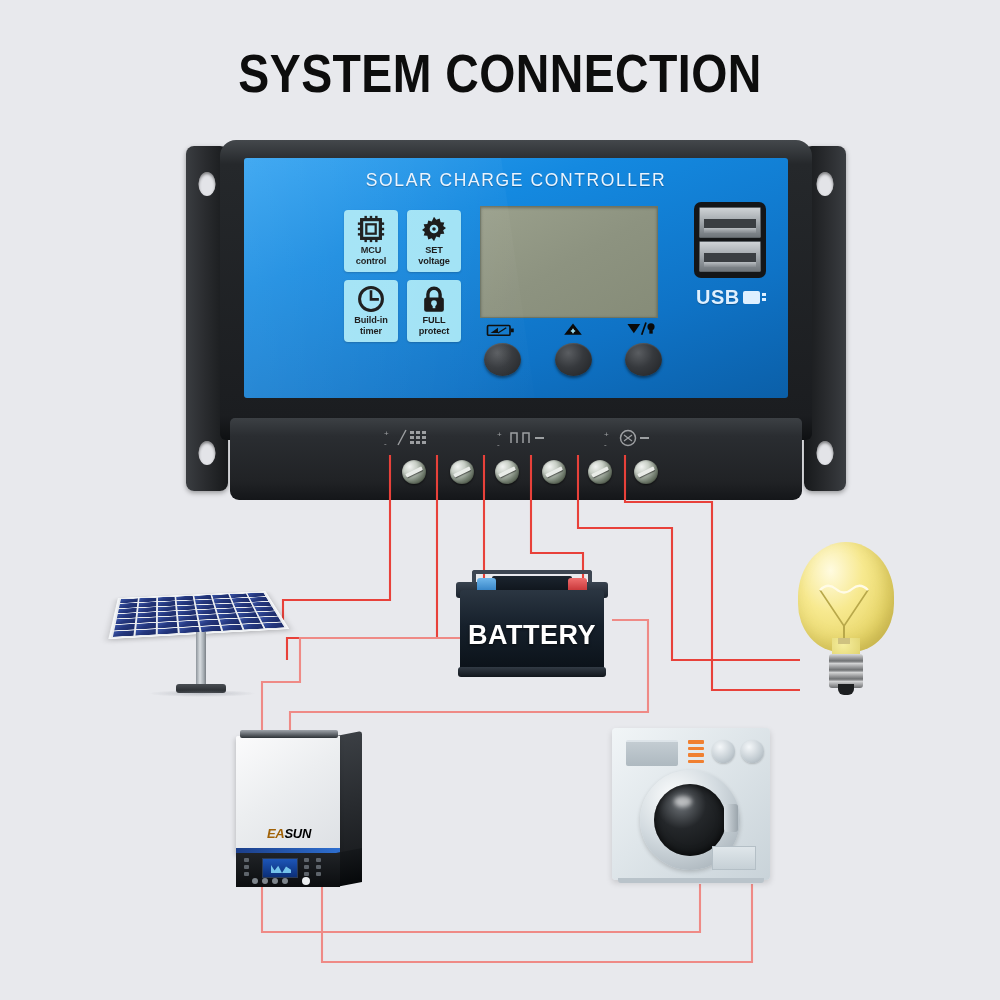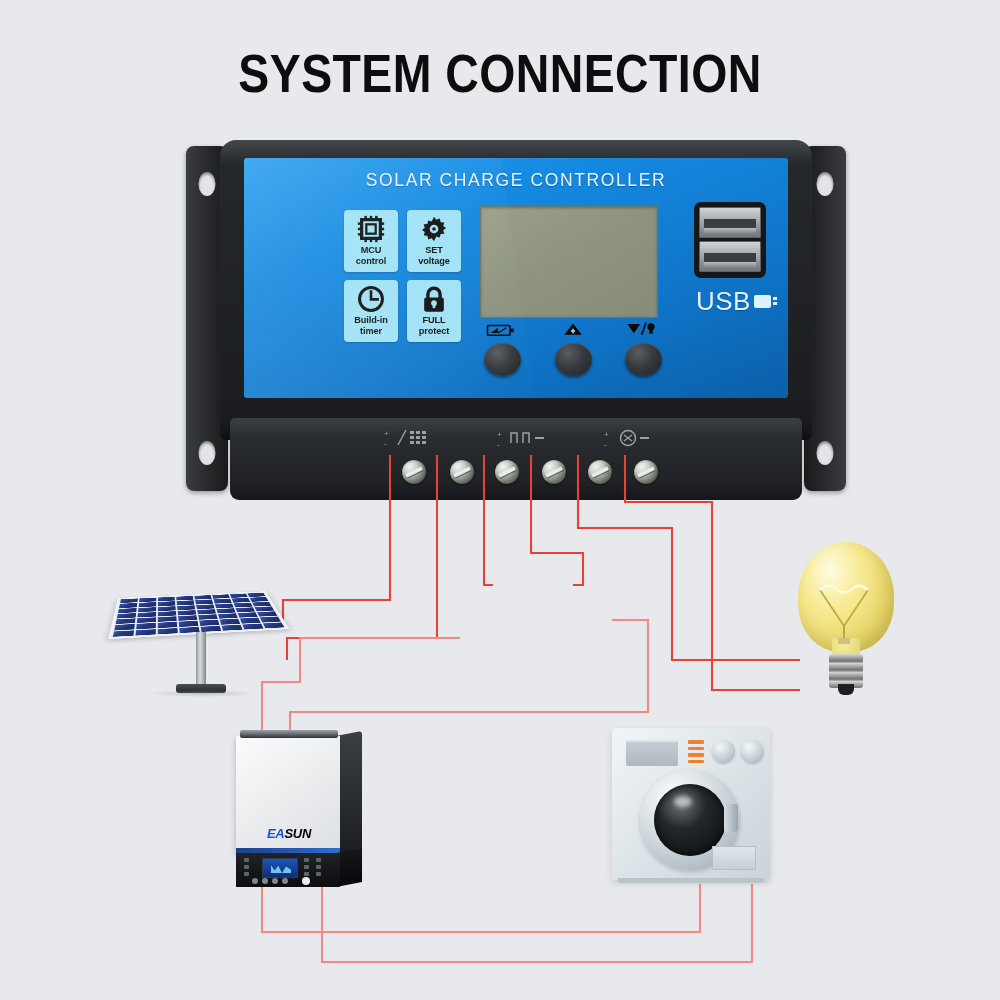--- a/index.html
+++ b/index.html
@@ -114,21 +114,21 @@
   .usb-port::before {
     content:""; position:absolute; left:4px; right:4px; top: 11px; height: 9px;
     background: #3a3e42;
   }
   .usb-port::after {
     content:""; position:absolute; left:4px; right:4px; top: 20px; height: 5px;
     background: linear-gradient(180deg,#b9bec2,#84898e);
   }
   #usb-label {
     position: absolute; left: 452px; top: 128px; width: 82px;
-    color: #dff0ff; font-size: 26px; font-weight: 400; letter-spacing: 0.5px;
+    color: #dff0ff; font-size: 20px; font-weight: 700; letter-spacing: 0.5px;
     display: flex; align-items: center; gap: 3px;
     text-shadow: 0 1px 1px rgba(0,0,0,.25);
   }
   #usb-label .uplug {
     width: 17px; height: 13px; background: #dff0ff; border-radius: 2px; position: relative;
   }
   #usb-label .uplug::after {
     content:""; position:absolute; right:-6px; top:2px; width:4px; height:3px;
     background:#dff0ff; box-shadow: 0 5px 0 #dff0ff;
   }
@@ -274,21 +274,21 @@
     background: #7fd3f5; clip-path: polygon(0 0,18% 70%,36% 10%,55% 100%,75% 20%,100% 60%,100% 100%,0 100%);
     opacity:.9;
   }
   .inv-keycol { position: absolute; width: 5px; display: flex; flex-direction: column; gap: 3px; }
   .inv-key { width: 5px; height: 4px; background: #5e646b; border-radius: 1px; }
   .inv-btn { position: absolute; width: 6px; height: 6px; border-radius: 50%; background: #7e858c; }
   #inv-logo {
     position: absolute; left: 30px; top: 100px; width: 54px; text-align: center;
     font-size: 13px; font-weight: 800; font-style: italic; letter-spacing: -0.3px;
   }
-  #inv-logo .ea { color: #1d4ed8; }
+  #inv-logo .ea { color: #a16207; }
   #inv-logo .sun { color: #000000; }
 
   
   #washer { position: absolute; left: 612px; top: 728px; width: 158px; height: 158px; }
   #wash-body {
     position: absolute; left: 0; top: 0; width: 158px; height: 152px;
     background: linear-gradient(135deg,#f1f5f7 0%,#dfe6ea 45%,#c9d3d9 100%);
     border-radius: 4px;
     box-shadow: 0 3px 6px rgba(0,0,0,.15);
   }
@@ -564,20 +564,30 @@
         <div class="cell"></div>
         <div class="cell"></div>
         <div class="cell"></div>
         <div class="cell"></div>
     </div>
     <div id="panel-pole"></div>
     <div id="panel-base"></div>
     <div id="panel-shadow"></div>
   </div>
 
+  <div id="battery">
+    <div id="bat-handle"></div>
+    <div id="bat-top"></div>
+    <div id="bat-plate"></div>
+    <div class="bat-term" id="bat-neg"></div>
+    <div class="bat-term" id="bat-pos"></div>
+    <div id="bat-body"></div>
+    <div id="bat-text">BATTERY</div>
+    <div id="bat-foot"></div>
+  </div>
 
   <div id="bulb">
     <div id="bulb-glass"></div>
     <div id="bulb-neck"></div>
     <svg id="bulb-fil" viewBox="0 0 96 72">
       <path d="M22 10 L46 46 L70 10" fill="none" stroke="#b8a84a" stroke-width="1.6"></path>
       <path d="M22 10 Q30 2 38 9 Q46 16 54 9 Q62 2 70 10" fill="none" stroke="#fffbe6" stroke-width="2.2"></path>
       <path d="M46 46 L46 64" stroke="#b8a84a" stroke-width="2"></path>
       <rect x="40" y="58" width="12" height="6" fill="#cfc280"></rect>
     </svg>

